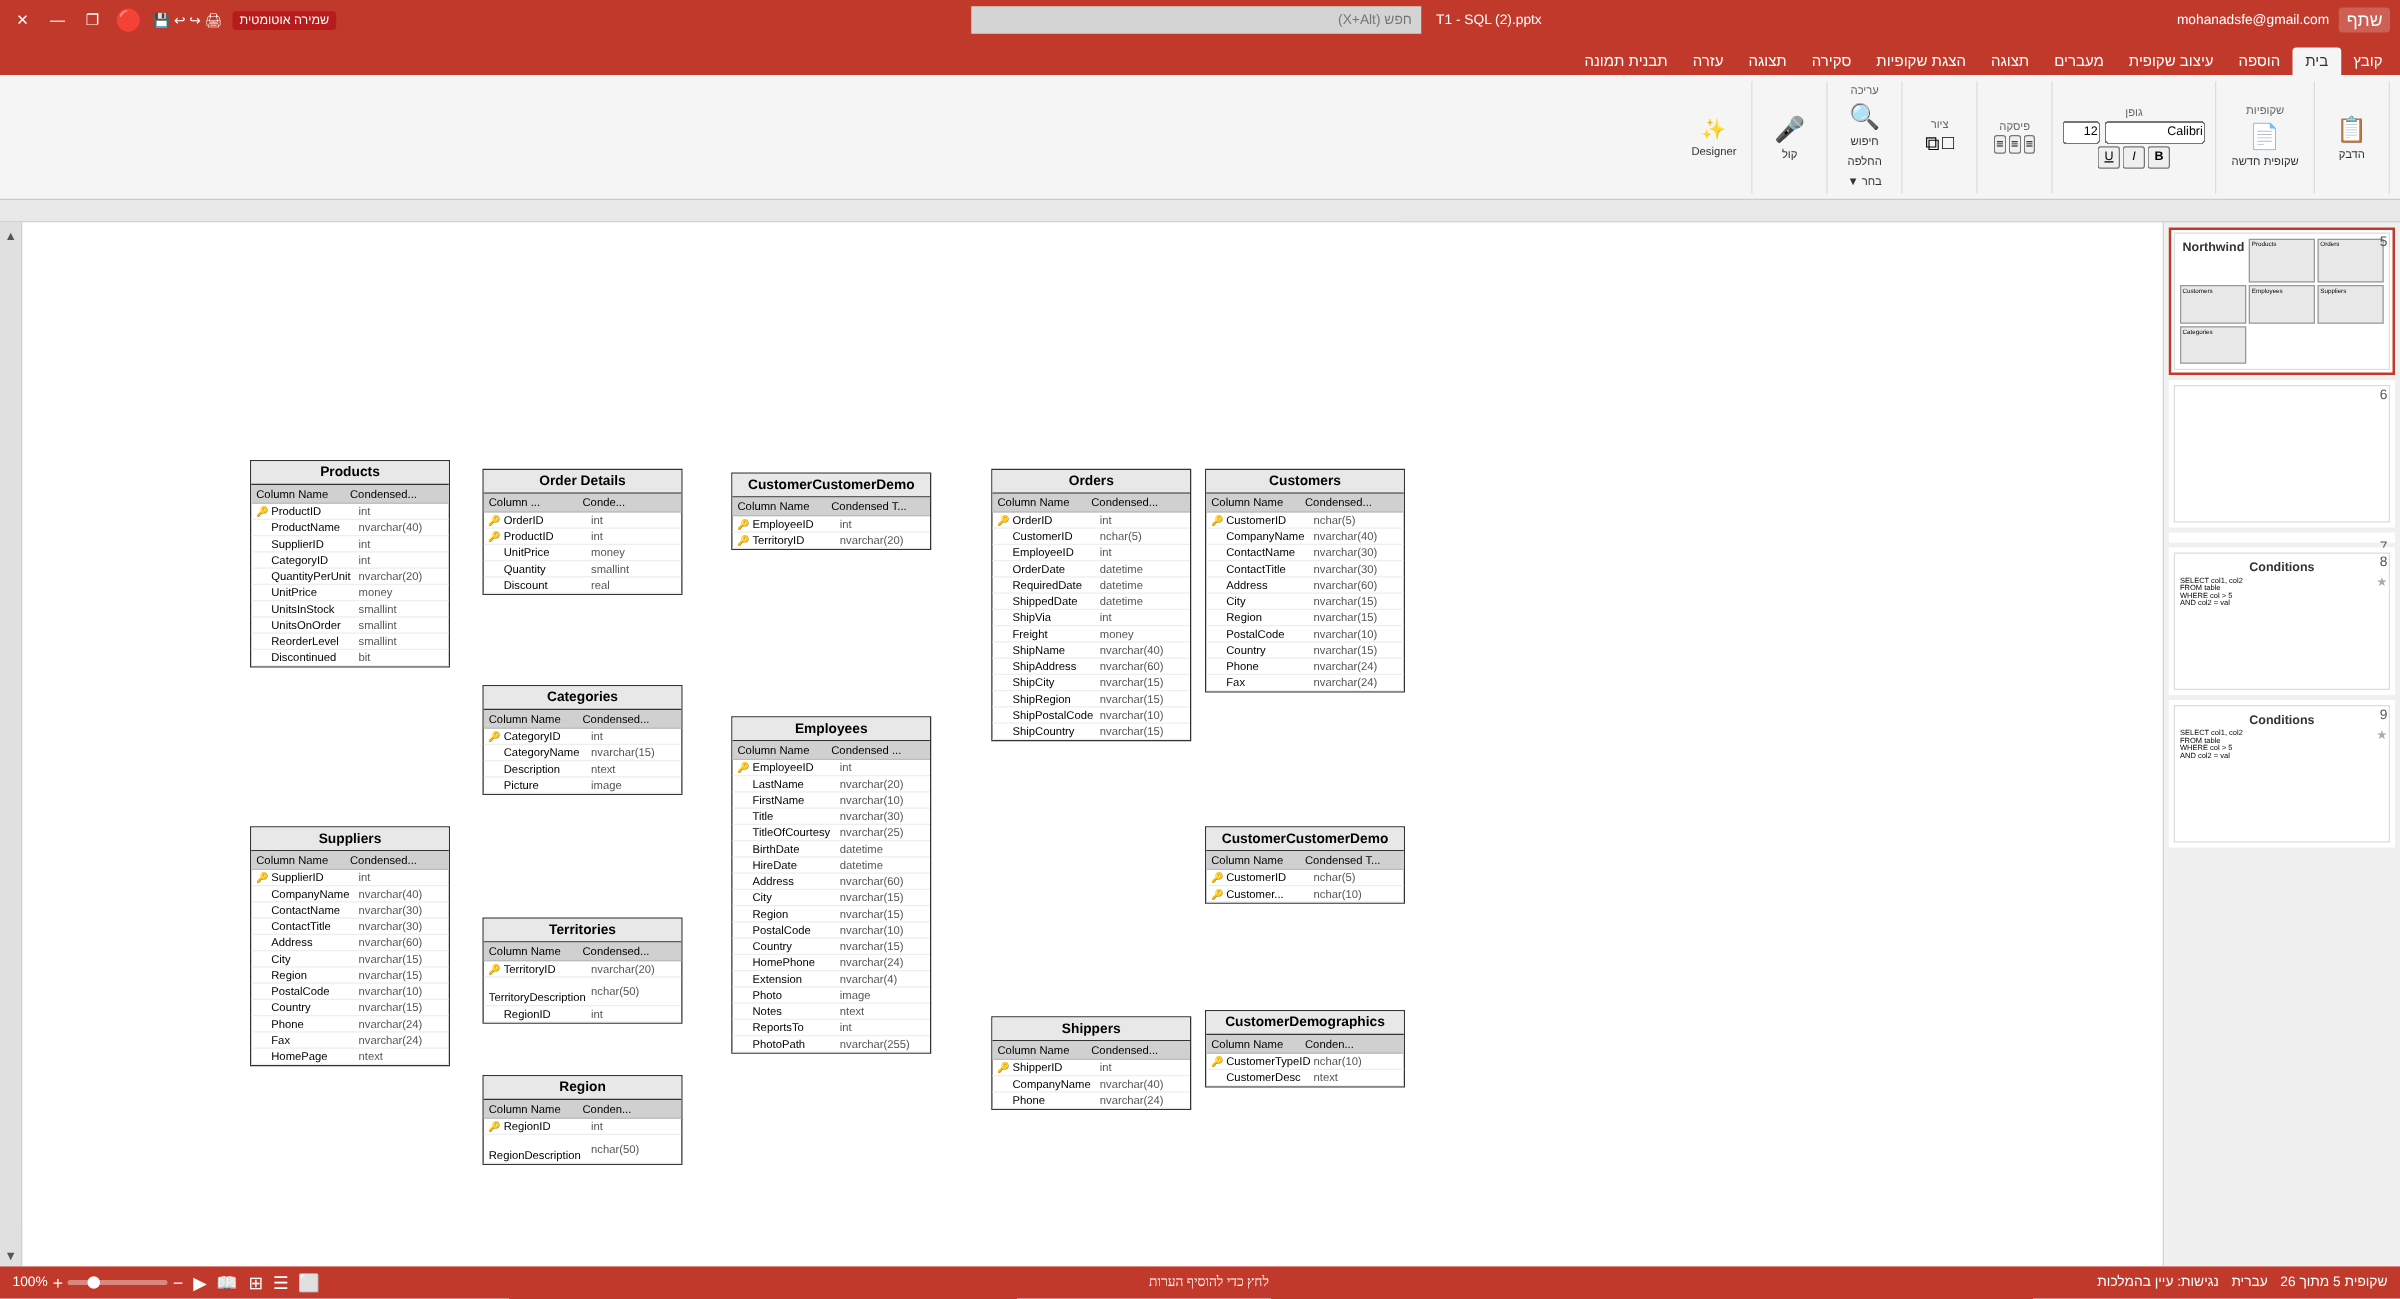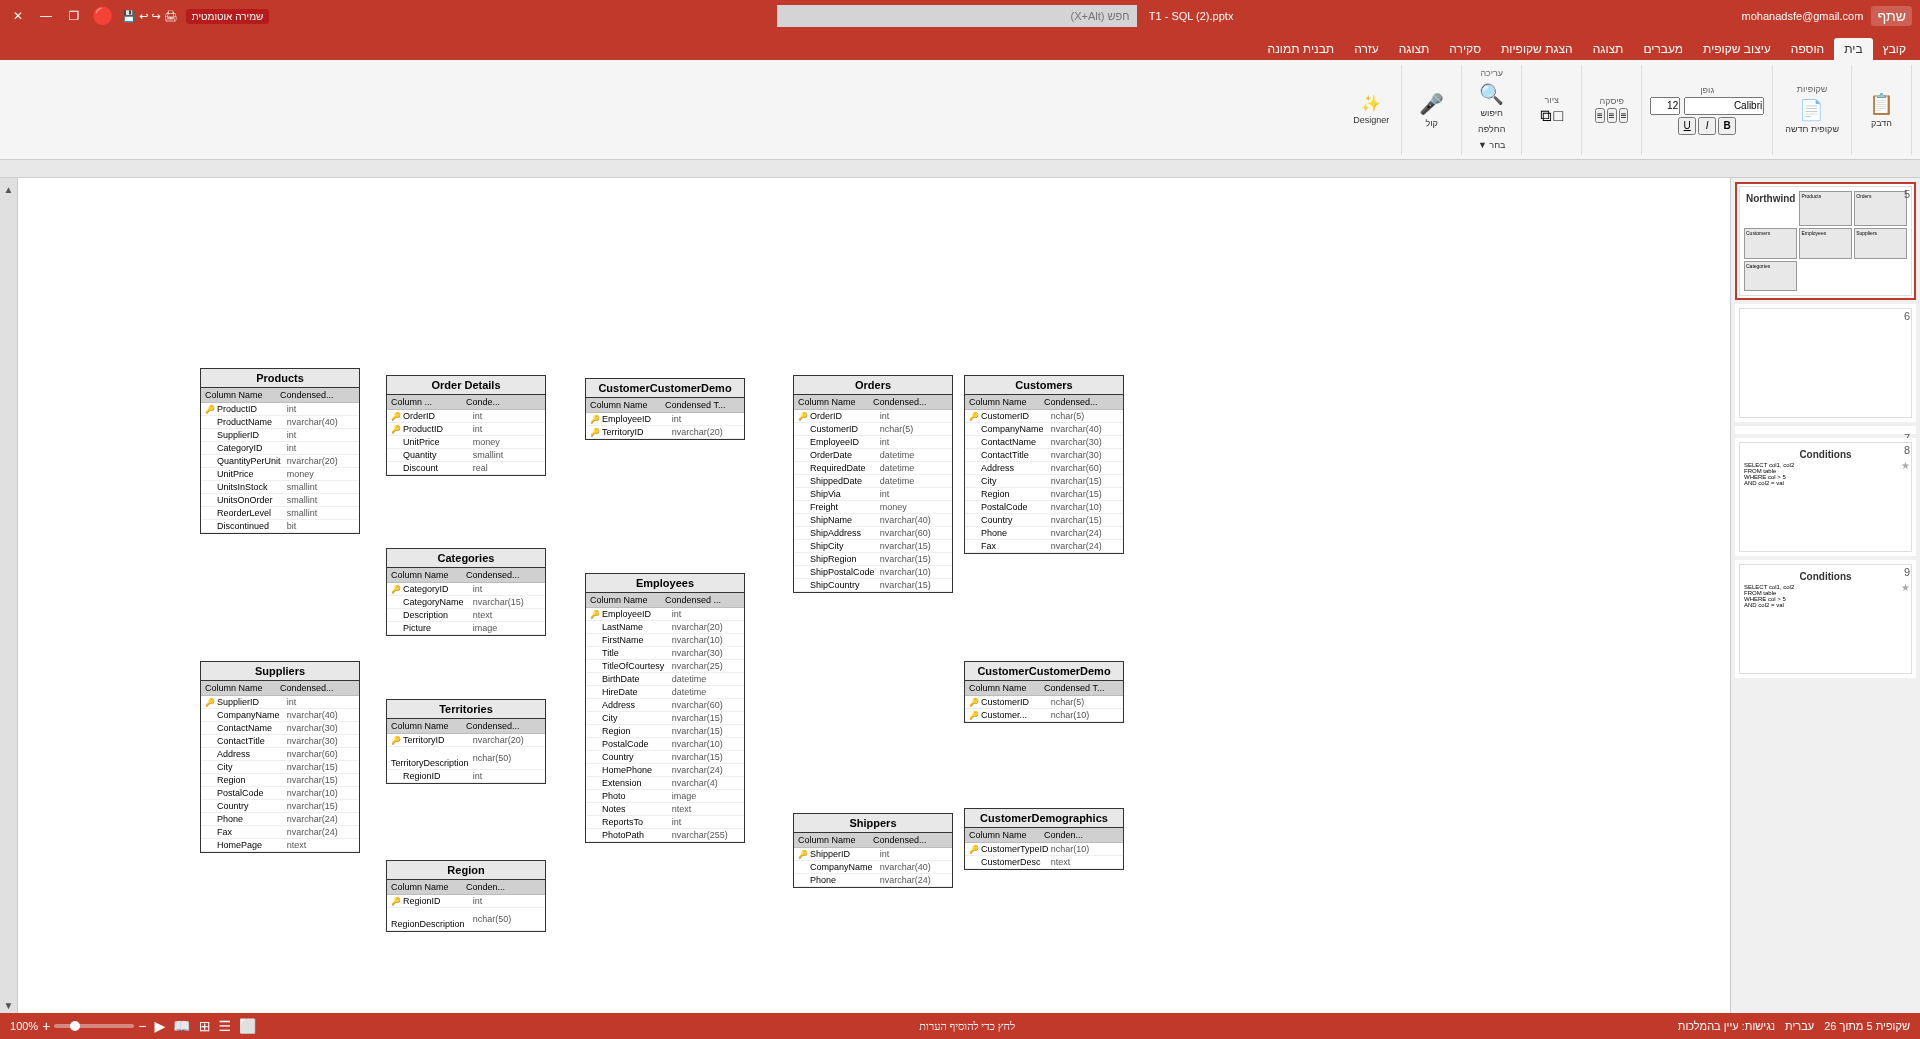--- a/index.html
+++ b/index.html
@@ -764,21 +764,21 @@
           </div>
           <div class="db-row">
             <span class="col-name"><span style="margin-right: 2px; display: inline-block; width: 10px;"></span>ReportsTo</span>
             <span class="col-type">int</span>
           </div>
           <div class="db-row">
             <span class="col-name"><span style="margin-right: 2px; display: inline-block; width: 10px;"></span>PhotoPath</span>
             <span class="col-type">nvarchar(255)</span>
           </div>
         </div>
-        <div class="db-table" style="left: 368px; top: 521px; min-width: 160px;">
+        <div class="db-table" style="left: 368px; top: 556px; min-width: 160px;">
           <div class="db-table-header">Territories</div>
           <div class="db-col-header">
             <span>Column Name</span>
             <span>Condensed...</span>
           </div>
           <div class="db-row">
             <span class="col-name"><span class="key-icon" style="font-size: 8px;">🔑</span>TerritoryID</span>
             <span class="col-type">nvarchar(20)</span>
           </div>
           <div class="db-row">

